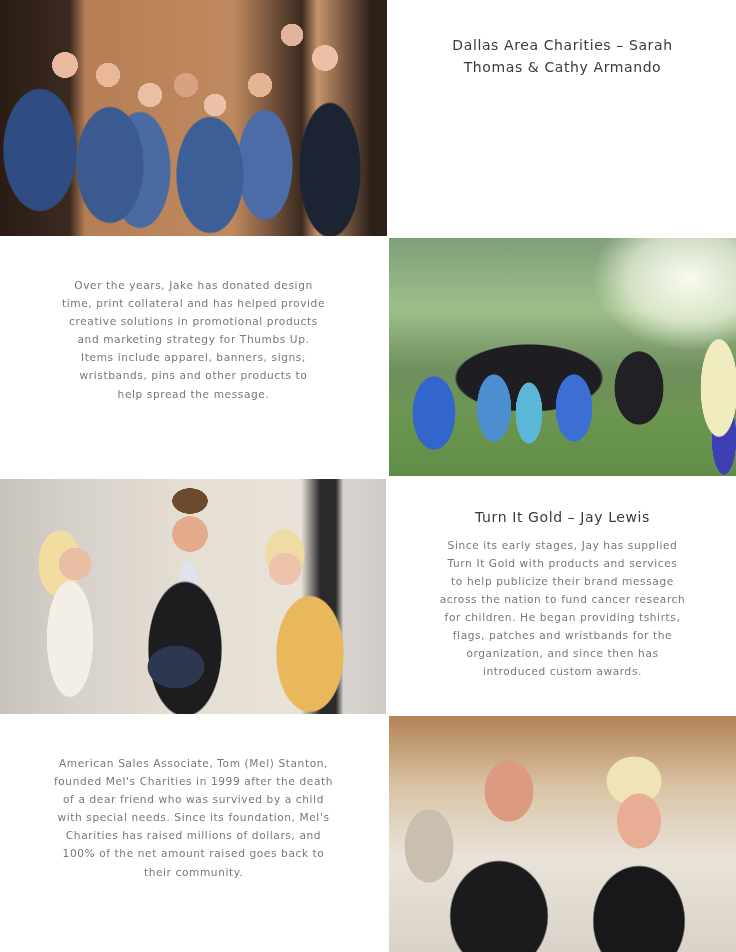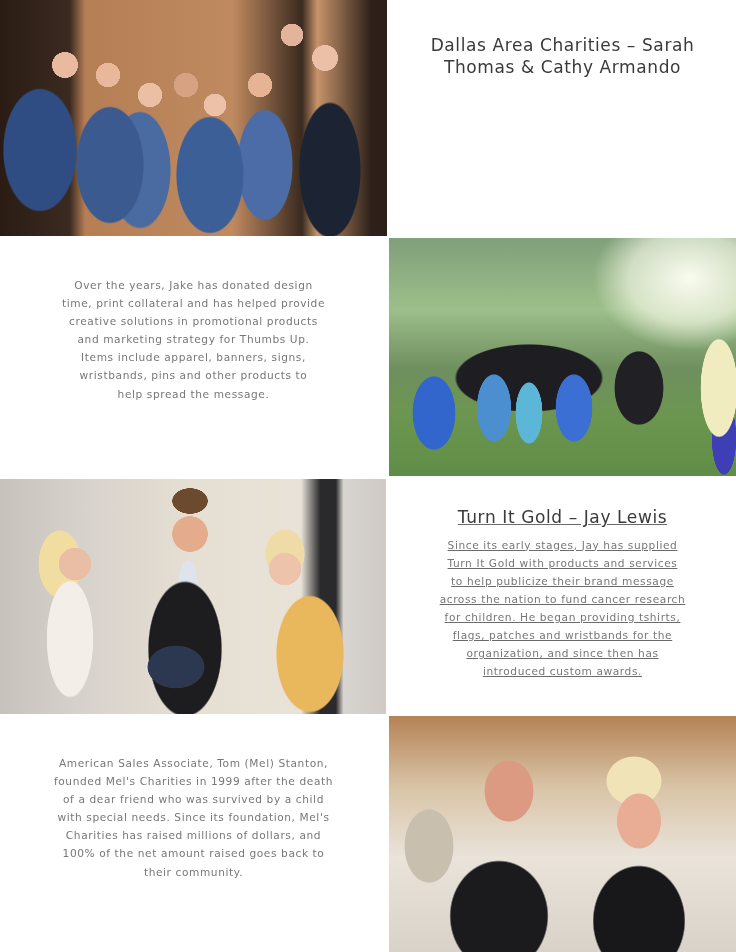--- a/index.html
+++ b/index.html
@@ -17,21 +17,21 @@
     .photo {
       position: absolute;
       overflow: hidden;
     }
     .text-block {
       position: absolute;
       text-align: center;
       color: #6b6b6b;
     }
     .title {
-      font-size: 17px;
+      font-size: 14px;
       color: #3a3a3a;
       line-height: 21.5px;
       letter-spacing: 0.6px;
       margin: 0 0 7px 0;
       font-weight: normal;
     }
     .body-text {
       font-size: 10.6px;
       line-height: 18.1px;
       letter-spacing: 0.6px;
@@ -115,21 +115,21 @@
         radial-gradient(circle 22px at 190px 55px, #e5ab8d 0%, #e5ab8d 80%, transparent 82%),
         radial-gradient(ellipse 25px 18px at 190px 22px, #6b4a2e 0%, #6b4a2e 70%, transparent 72%),
         radial-gradient(ellipse 55px 95px at 310px 175px, #e9b75c 0%, #e9b75c 60%, transparent 62%),
         radial-gradient(circle 20px at 285px 90px, #eec3ab 0%, #eec3ab 80%, transparent 82%),
         radial-gradient(ellipse 32px 40px at 285px 75px, #efdba6 0%, #efdba6 60%, transparent 62%),
         linear-gradient(90deg, #c8c2bc 0%, #d6d1cb 20%, #e6dfd3 50%, #e8e2d8 78%, #2a2a2c 83%, #2a2a2c 87%, #d8d4cf 89%, #cfcac5 100%);
     }
 
     #block-1 { left: 389px; top: 35px;  width: 347px; }
     #block-2 { left: 0;     top: 276px; width: 387px; }
-    #block-3 { left: 389px; top: 507px; width: 347px; text-decoration: underline; }
+    #block-3 { left: 389px; top: 507px; width: 347px; }
     #block-4 { left: 0;     top: 754px; width: 387px; }
   </style>
 </head>
 <body>
 
 <div class="photo" id="photo-1"></div>
 <div class="text-block" id="block-1">
   <h2 class="title" style="white-space: pre-line;">Dallas Area Charities – Sarah
 Thomas &amp; Cathy Armando</h2>
 </div>

